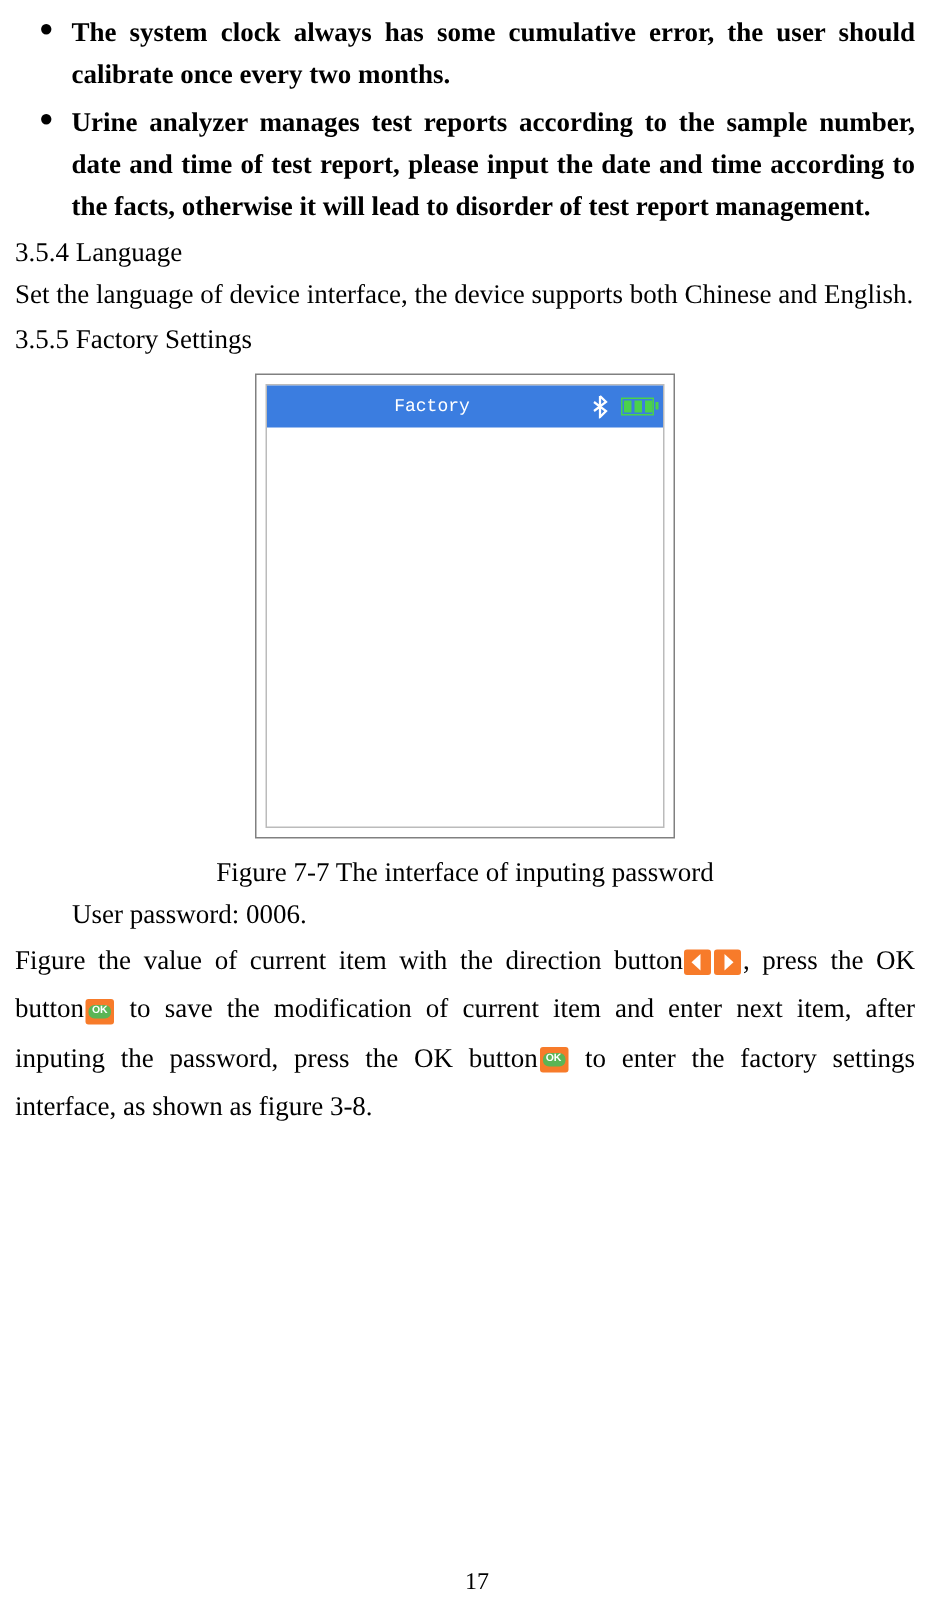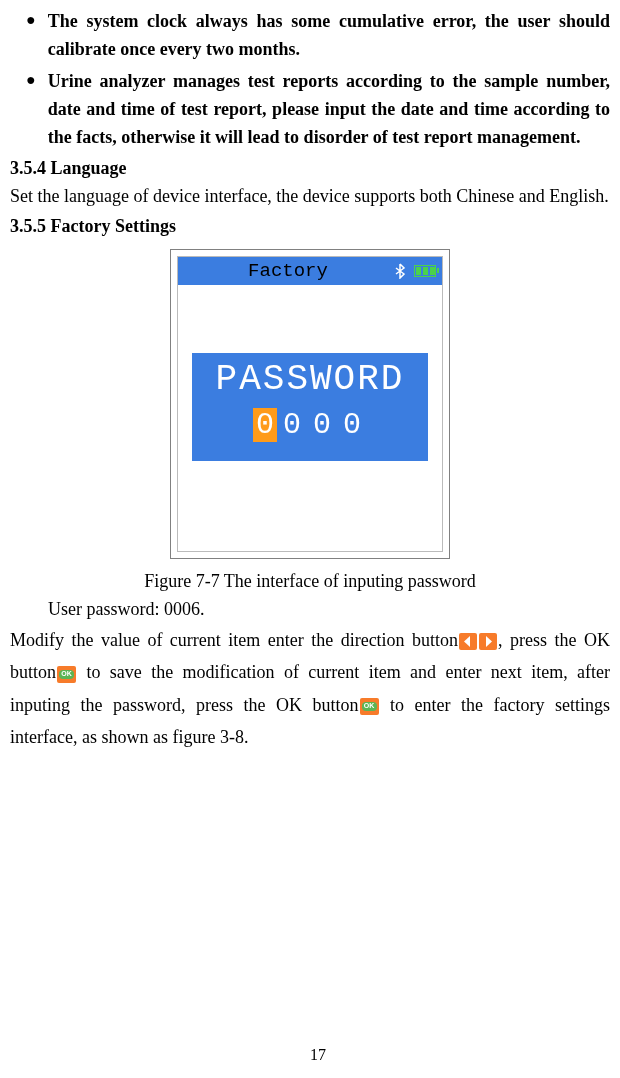--- a/index.html
+++ b/index.html
@@ -27,21 +27,21 @@
       margin-left: 16px;
       line-height: 1.5;
     }
     .bullet-text {
       flex: 1;
       font-weight: bold;
       text-align: justify;
       line-height: 1.55;
     }
     .section-heading {
-      font-weight: bold;
+      font-weight: normal;
       margin-top: 2px;
       line-height: 1.55;
     }
     .body-text {
       text-align: justify;
       line-height: 1.55;
     }
     .figure-wrap {
       text-align: center;
       margin-top: 8px;
@@ -64,22 +64,22 @@
     }
     .device-header {
       height: 28px;
       background: #3b7de0;
       display: flex;
       align-items: center;
       padding: 0 6px;
       font-family: "Courier New", monospace;
     }
     .device-title {
-      color: #000000;
-      font-size: 19px;
+      color: #ffffff;
+      font-size: 12px;
       flex: 1;
     }
     .bt-icon {
       width: 16px;
       height: 16px;
       margin-right: 6px;
     }
     .battery-icon {
       width: 22px;
       height: 12px;
@@ -229,34 +229,28 @@
         <span class="device-title">Factory</span>
         <svg class="bt-icon" viewBox="0 0 16 16">
           <path d="M8 1 L8 15 L12 11 L4 5 M8 1 L12 5 L4 11" stroke="#fff" stroke-width="1.5" fill="none"></path>
         </svg>
         <span class="battery-icon">
           <span class="battery-fill"></span>
           <span class="battery-fill f2"></span>
           <span class="battery-fill f3"></span>
         </span>
       </div>
-      <div class="password-box">
-        <div class="password-label">PASSWORD</div>
-        <div class="password-digits">
-          <span class="digit-active">0</span><span class="digit">0</span><span class="digit">0</span><span class="digit">0</span>
-        </div>
-      </div>
     </div>
   </div>
   <div class="figure-caption">Figure 7-7 The interface of inputing password</div>
 </div>
 
 <div class="indented">User password: 0006.</div>
 
 <div class="para-with-icons">
-  <span>Modify the value of current item enter the direction button</span><span class="inline-btn arrow-btn"><svg width="18" height="17" viewBox="0 0 18 17">
+  <span>Figure the value of current item with the direction button</span><span class="inline-btn arrow-btn"><svg width="18" height="17" viewBox="0 0 18 17">
         <path d="M11 3 L5 8.5 L11 14 Z" fill="#fff"></path>
       </svg></span><span class="inline-btn arrow-btn"><svg width="18" height="17" viewBox="0 0 18 17">
         <path d="M7 3 L13 8.5 L7 14 Z" fill="#fff"></path>
       </svg></span><span>, press the OK button</span><span class="inline-btn ok-btn"><span class="ok-pill"></span><span class="ok-text">OK</span></span><span> to save the modification of current item and enter next item, after inputing the password, press the OK button</span><span class="inline-btn ok-btn"><span class="ok-pill"></span><span class="ok-text">OK</span></span><span> to enter the factory settings interface, as shown as figure 3-8.</span>
 </div>
 
 <div class="page-number">17</div>
 
 </body></html>

